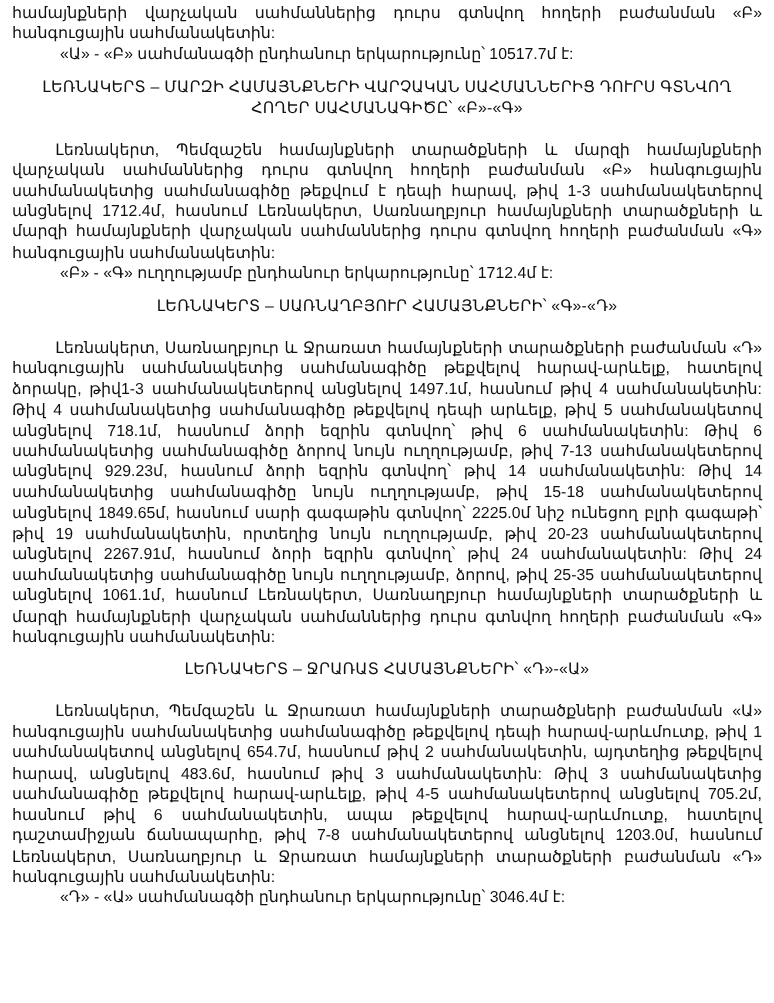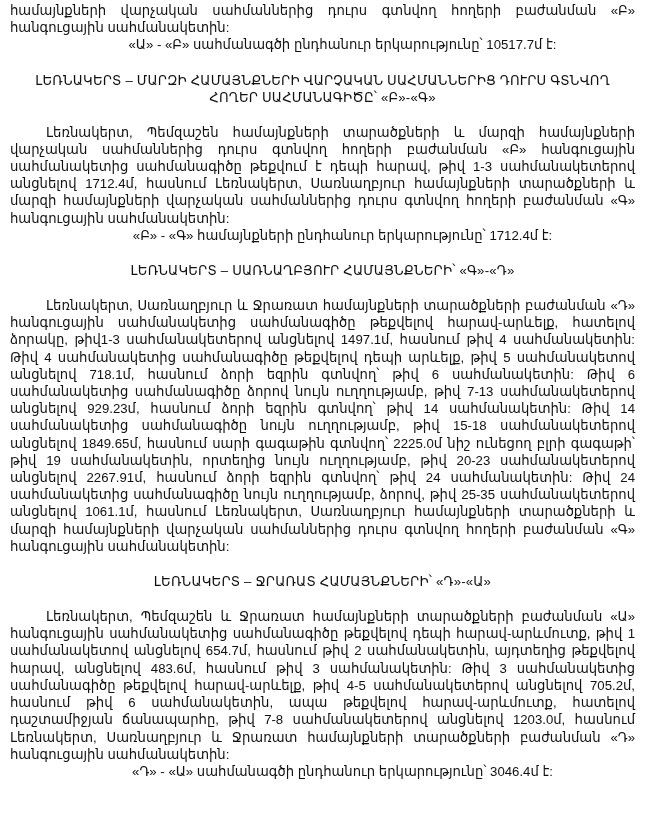--- a/index.html
+++ b/index.html
@@ -25,42 +25,42 @@
       margin: 0;
       font-size: 13.2px;
       line-height: 17.2px;
       text-align: justify;
     }
     .indent {
       text-indent: 36px;
     }
     .summary {
       padding-left: 40px;
-      text-align: center;
+      text-align: left;
     }
     .heading {
       text-align: center;
       font-size: 13.2px;
       line-height: 17px;
-      margin: 18px 10px 18px 10px;
+      margin: 10px 10px 18px 10px;
       letter-spacing: 0.2px;
     }
   </style>
 </head>
 <body>
 
 <div class="page">
 
   <p>համայնքների վարչական սահմաններից դուրս գտնվող հողերի բաժանման «Բ» հանգուցային սահմանակետին:</p>
   <p class="summary">«Ա» - «Բ» սահմանագծի ընդհանուր երկարությունը՝ 10517.7մ է:</p>
 
   <div>
     <div class="heading">ԼԵՌՆԱԿԵՐՏ – ՄԱՐԶԻ ՀԱՄԱՅՆՔՆԵՐԻ ՎԱՐՉԱԿԱՆ ՍԱՀՄԱՆՆԵՐԻՑ ԴՈՒՐՍ ԳՏՆՎՈՂ ՀՈՂԵՐ ՍԱՀՄԱՆԱԳԻԾԸ՝ «Բ»-«Գ»</div>
     <p class="indent">Լեռնակերտ, Պեմզաշեն համայնքների տարածքների և մարզի համայնքների վարչական սահմաններից դուրս գտնվող հողերի բաժանման «Բ» հանգուցային սահմանակետից սահմանագիծը թեքվում է դեպի հարավ, թիվ 1-3 սահմանակետերով անցնելով 1712.4մ, հասնում Լեռնակերտ, Սառնաղբյուր համայնքների տարածքների և մարզի համայնքների վարչական սահմաններից դուրս գտնվող հողերի բաժանման «Գ» հանգուցային սահմանակետին:</p>
-    <p class="summary">«Բ» - «Գ» համայնքների ընդհանուր երկարությունը՝ 1712.4մ է:</p>
+    <p class="summary">«Բ» - «Գ» ուղղությամբ ընդհանուր երկարությունը՝ 1712.4մ է:</p>
   </div>
 
   <div>
     <div class="heading">ԼԵՌՆԱԿԵՐՏ – ՍԱՌՆԱՂԲՅՈՒՐ ՀԱՄԱՅՆՔՆԵՐԻ՝ «Գ»-«Դ»</div>
     <p class="indent">Լեռնակերտ, Սառնաղբյուր և Ջրառատ համայնքների տարածքների բաժանման «Դ» հանգուցային սահմանակետից սահմանագիծը թեքվելով հարավ-արևելք, հատելով ձորակը, թիվ1-3 սահմանակետերով անցնելով 1497.1մ, հասնում թիվ 4 սահմանակետին: Թիվ 4 սահմանակետից սահմանագիծը թեքվելով դեպի արևելք, թիվ 5 սահմանակետով անցնելով 718.1մ, հասնում ձորի եզրին գտնվող՝ թիվ 6 սահմանակետին: Թիվ 6 սահմանակետից սահմանագիծը ձորով նույն ուղղությամբ, թիվ 7-13 սահմանակետերով անցնելով 929.23մ, հասնում ձորի եզրին գտնվող՝ թիվ 14 սահմանակետին: Թիվ 14 սահմանակետից սահմանագիծը նույն ուղղությամբ, թիվ 15-18 սահմանակետերով անցնելով 1849.65մ, հասնում սարի գագաթին գտնվող՝ 2225.0մ նիշ ունեցող բլրի գագաթի՝ թիվ 19 սահմանակետին, որտեղից նույն ուղղությամբ, թիվ 20-23 սահմանակետերով անցնելով 2267.91մ, հասնում ձորի եզրին գտնվող՝ թիվ 24 սահմանակետին: Թիվ 24 սահմանակետից սահմանագիծը նույն ուղղությամբ, ձորով, թիվ 25-35 սահմանակետերով անցնելով 1061.1մ, հասնում Լեռնակերտ, Սառնաղբյուր համայնքների տարածքների և մարզի համայնքների վարչական սահմաններից դուրս գտնվող հողերի բաժանման «Գ» հանգուցային սահմանակետին:</p>
   </div>
 
   <div>
     <div class="heading">ԼԵՌՆԱԿԵՐՏ – ՋՐԱՌԱՏ ՀԱՄԱՅՆՔՆԵՐԻ՝ «Դ»-«Ա»</div>
     <p class="indent">Լեռնակերտ, Պեմզաշեն և Ջրառատ համայնքների տարածքների բաժանման «Ա» հանգուցային սահմանակետից սահմանագիծը թեքվելով դեպի հարավ-արևմուտք, թիվ 1 սահմանակետով անցնելով 654.7մ, հասնում թիվ 2 սահմանակետին, այդտեղից թեքվելով հարավ, անցնելով 483.6մ, հասնում թիվ 3 սահմանակետին: Թիվ 3 սահմանակետից սահմանագիծը թեքվելով հարավ-արևելք, թիվ 4-5 սահմանակետերով անցնելով 705.2մ, հասնում թիվ 6 սահմանակետին, ապա թեքվելով հարավ-արևմուտք, հատելով դաշտամիջյան ճանապարհը, թիվ 7-8 սահմանակետերով անցնելով 1203.0մ, հասնում Լեռնակերտ, Սառնաղբյուր և Ջրառատ համայնքների տարածքների բաժանման «Դ» հանգուցային սահմանակետին:</p>

